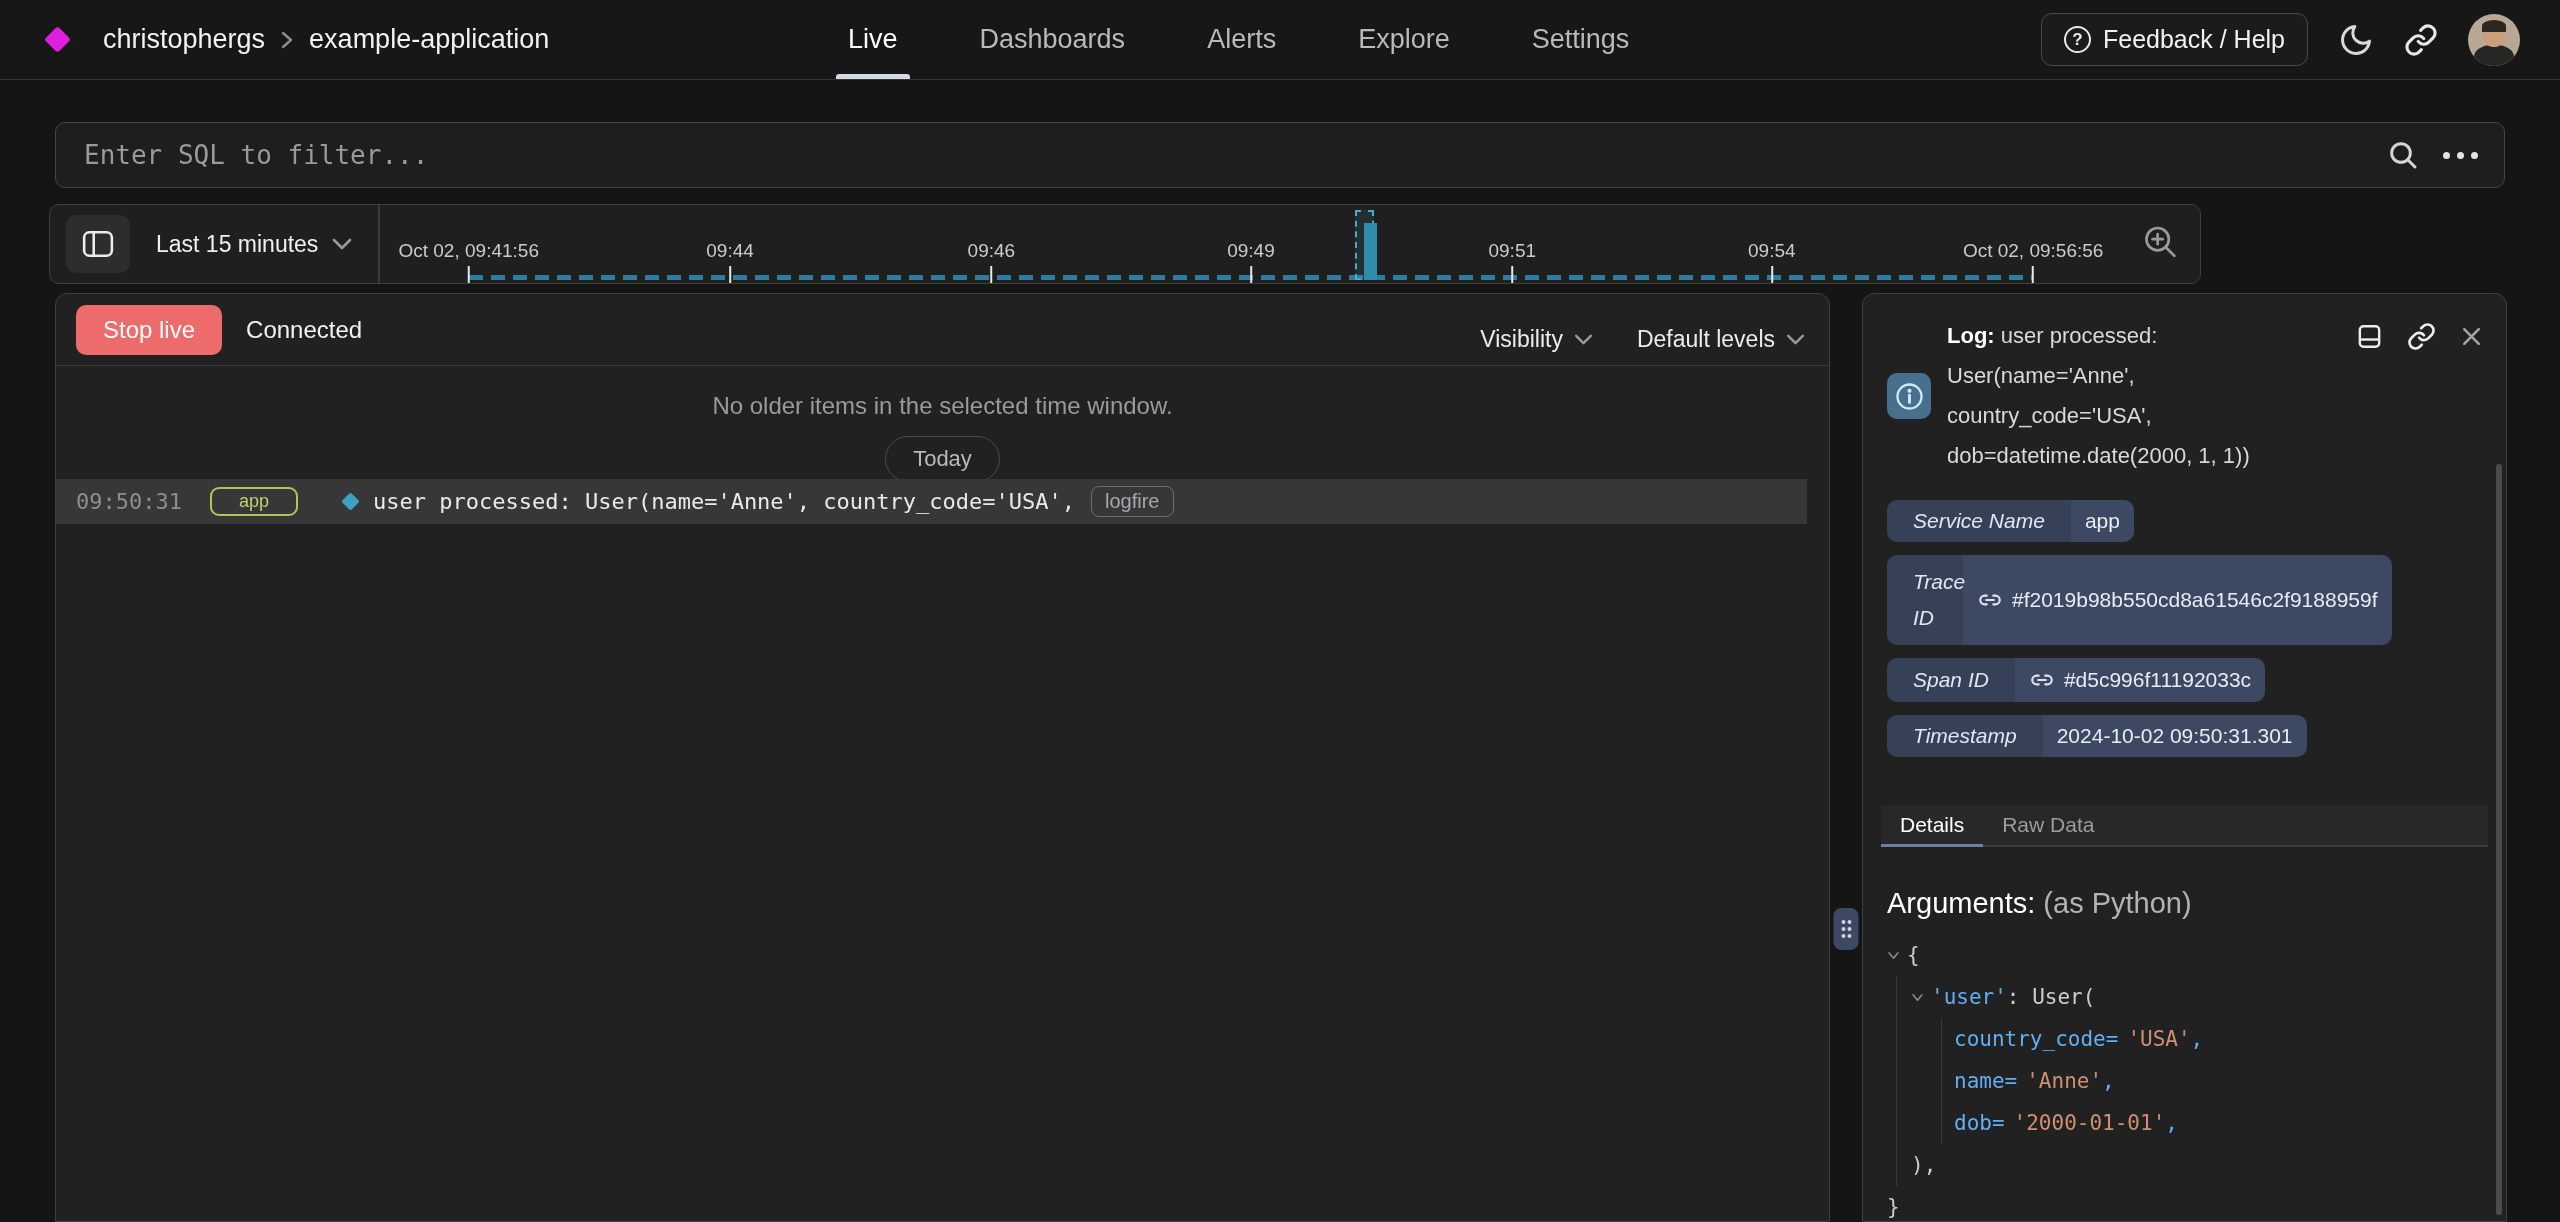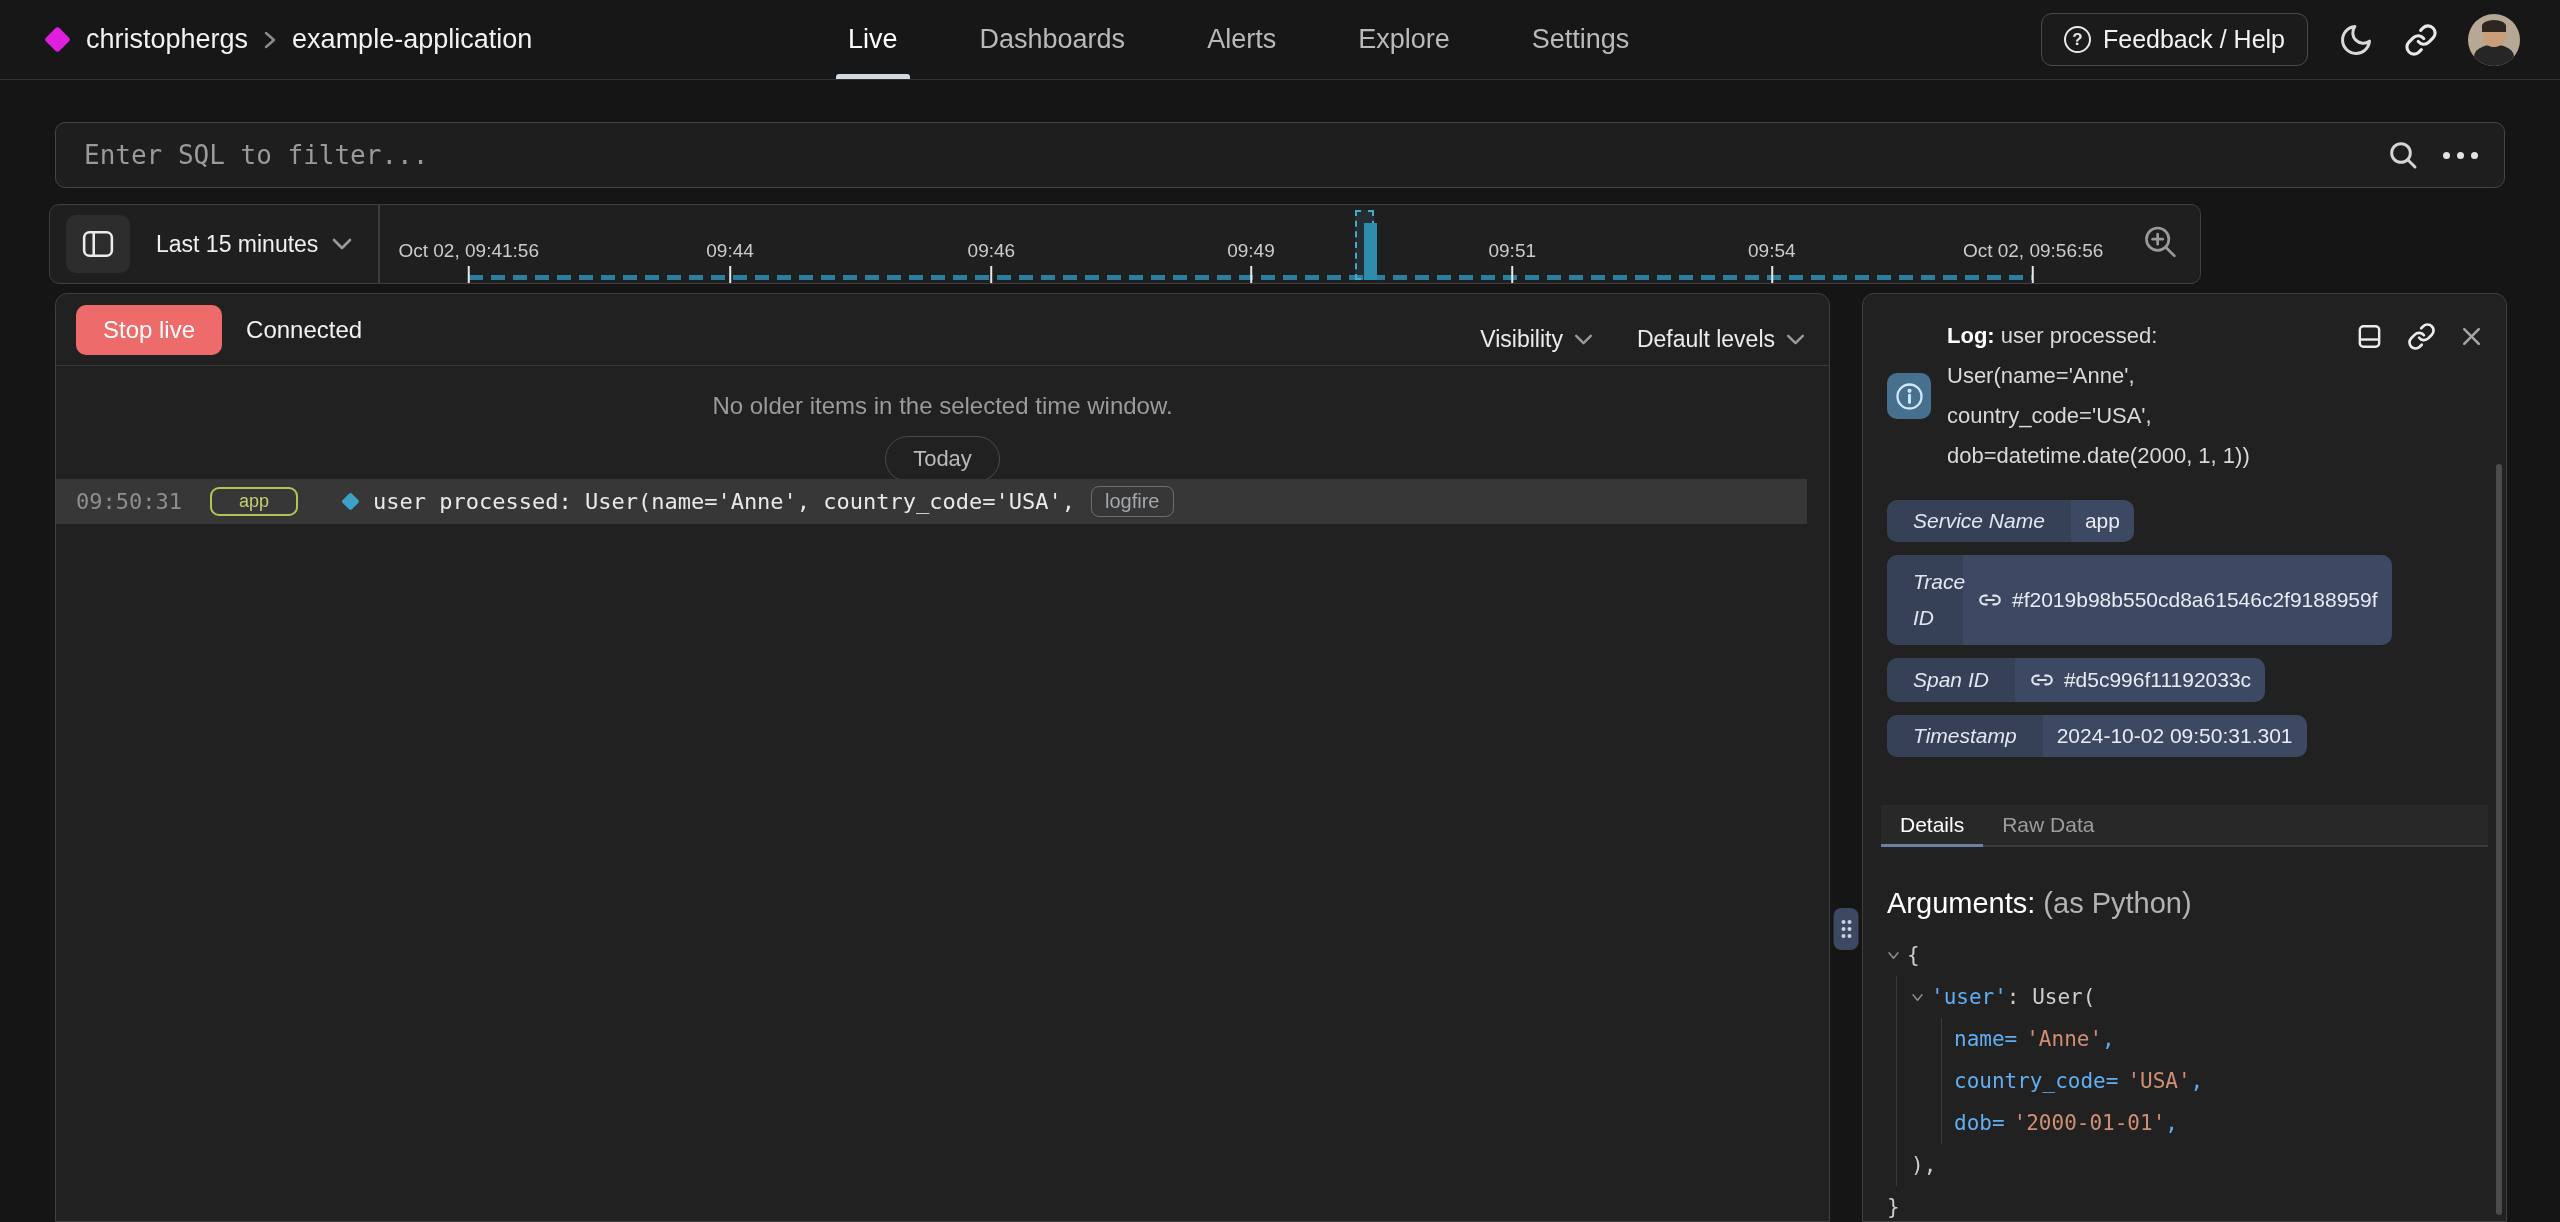--- a/index.html
+++ b/index.html
@@ -4,21 +4,21 @@
 <style>
   html,body{margin:0;padding:0;background:#151515;}
   *{box-sizing:border-box;}
   .screen{position:relative;width:2560px;height:1222px;overflow:hidden;background:var(--bg-page,#151515);
     font-family:"Liberation Sans",sans-serif;color:#ececec;-webkit-font-smoothing:antialiased;}
   .mono{font-family:"DejaVu Sans Mono",monospace;}
 
   
   .topbar{position:relative;height:80px;display:flex;align-items:center;padding:0 40px;
     border-bottom:1.5px solid #323232;background:#171717;}
-  .brand{display:flex;align-items:center;gap:11px;}
+  .brand{display:flex;align-items:center;gap:28px;}
   .logo-diamond{width:19px;height:19px;background:var(--magenta,#e01ee0);border-radius:3px;
     transform:rotate(45deg);margin:0 8px;}
   .breadcrumb{display:flex;align-items:center;gap:14px;font-size:27px;color:#f2f2f2;}
   .crumb{cursor:pointer;}
   .main-nav{position:absolute;left:848px;top:0;height:100%;display:flex;gap:82px;}
   .nav-item{position:relative;display:flex;align-items:center;height:100%;font-size:27px;color:#b9b9b9;cursor:pointer;}
   .nav-item.active{color:#ffffff;}
   .nav-item.active::after{content:"";position:absolute;left:-12px;right:-12px;bottom:0;height:5px;
     background:#d3dae2;border-radius:3px 3px 0 0;}
   .topbar-right{margin-left:auto;display:flex;align-items:center;gap:30px;}
@@ -371,24 +371,24 @@
       </div>
       <div class="nest">
         <div class="cl">
           <svg class="caret" width="13" height="9" viewBox="0 0 14 10">
               <polyline points="2,2 7,8 12,2" fill="none" stroke="#8d8d8d" stroke-width="1.7" stroke-linecap="round" stroke-linejoin="round"></polyline>
             </svg>
           <span><span class="tk-key">'user'</span><span>: User(</span></span>
         </div>
         <div class="nest2">
           <div class="cl">
-            <span><span class="tk-key">name=</span><span class="tk-str">'Anne'</span><span class="tk-sep">,</span></span>
+            <span><span class="tk-key">country_code=</span><span class="tk-str">'USA'</span><span class="tk-sep">,</span></span>
           </div>
           <div class="cl">
-            <span><span class="tk-key">country_code=</span><span class="tk-str">'USA'</span><span class="tk-sep">,</span></span>
+            <span><span class="tk-key">name=</span><span class="tk-str">'Anne'</span><span class="tk-sep">,</span></span>
           </div>
           <div class="cl">
             <span><span class="tk-key">dob=</span><span class="tk-str">'2000-01-01'</span><span class="tk-sep">,</span></span>
           </div>
         </div>
         <div class="cl">
           <span>),</span>
         </div>
       </div>
       <div class="cl">

